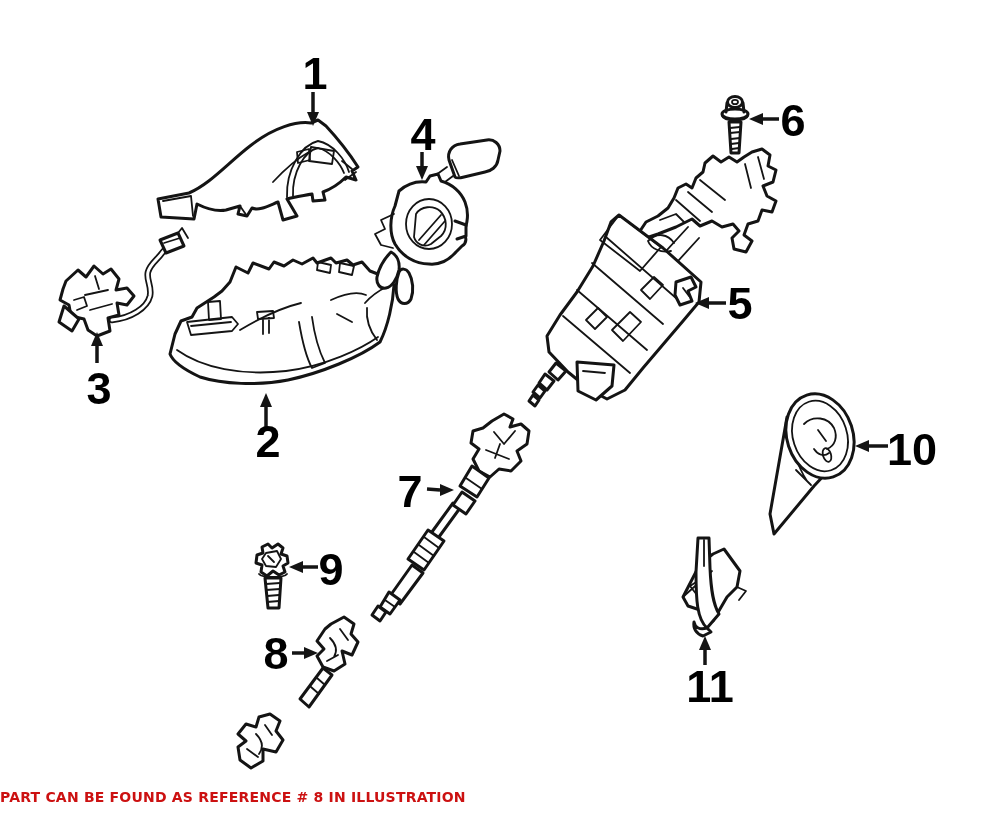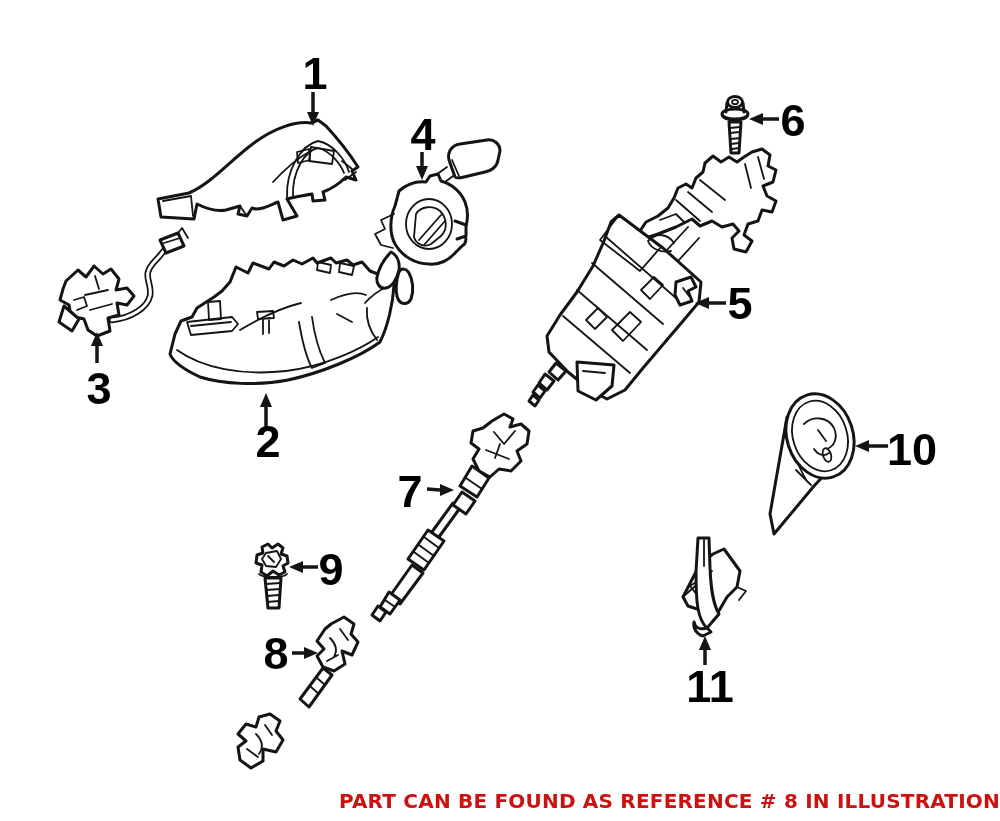--- a/index.html
+++ b/index.html
@@ -16,22 +16,22 @@
   .wire-under{stroke-width:6.5;fill:none;}
   .wire-over{stroke:#ffffff !important;stroke-width:3;fill:none;}
   .arrow line{stroke:#141414;stroke-width:3.5;}
   .arrow polygon{fill:#141414;stroke:none;}
   .callout-num{
     font-family:"Liberation Sans",sans-serif;font-weight:bold;font-size:45px;
     fill:#000000;text-anchor:middle;
   }
   .caption{
     position:absolute;left:0;right:0;top:789px;height:26px;
-    text-align:right;color:#CC1111;
-    font-family:"DejaVu Sans",sans-serif;font-weight:bold;font-size:20px;
+    text-align:left;color:#CC1111;
+    font-family:"DejaVu Sans",sans-serif;font-weight:bold;font-size:14px;
     letter-spacing:0.2px;white-space:nowrap;
   }
 </style>
 </head>
 <body>
 
 <div class="stage">
   <svg width="1000" height="821" viewBox="0 0 1000 821">
 
     <g class="part">

